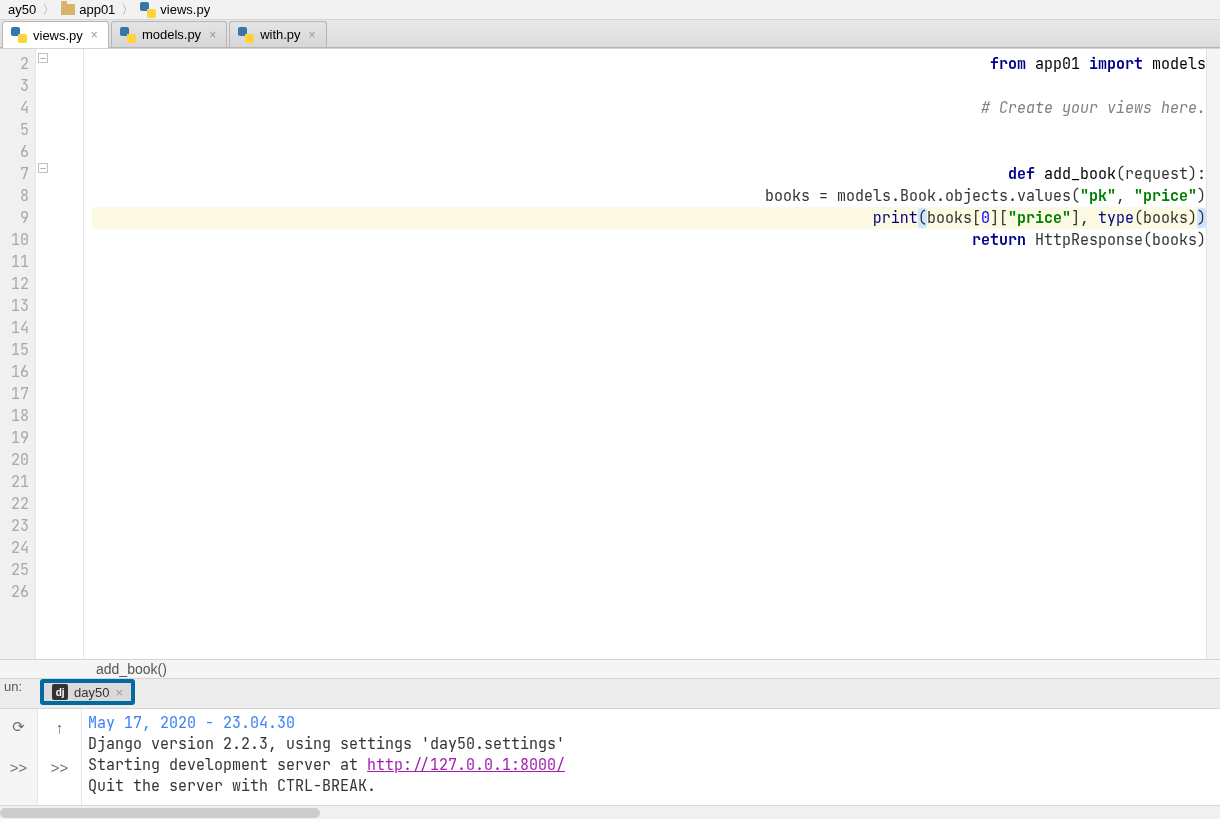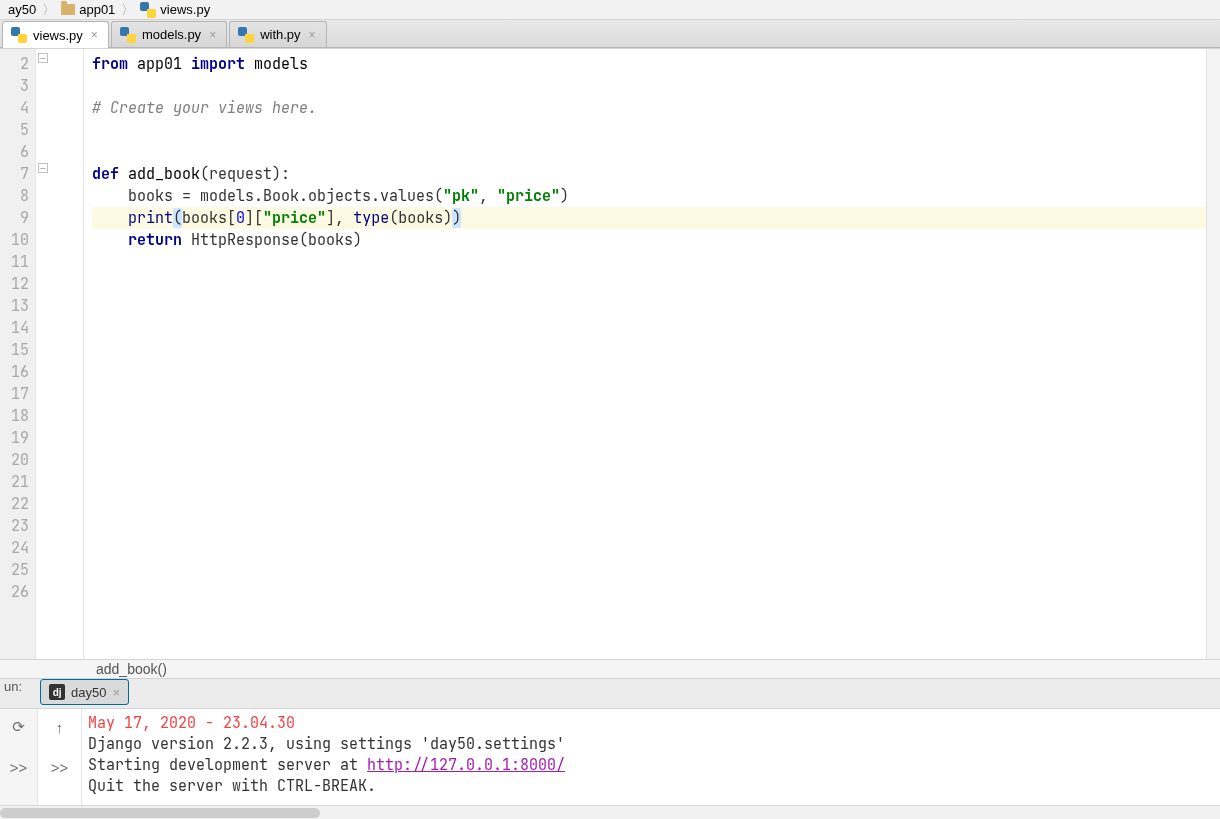--- a/index.html
+++ b/index.html
@@ -17,44 +17,44 @@
   
   .tab-bar { height:28px; background:linear-gradient(#e8e8e8,#dcdcdc); border-bottom:1px solid #b5b5b5; display:flex; align-items:flex-end; padding-left:2px;}
   .tab { height:26px; display:flex; align-items:center; gap:6px; padding:0 8px; background:linear-gradient(#e4e4e4,#d6d6d6); border:1px solid #b5b5b5; border-bottom:none; margin-right:2px; border-radius:3px 3px 0 0; font-size:13px; color:#000; cursor:pointer;}
   .tab.active { background:#fff; height:27px; position:relative; top:1px;}
   .tab .close { color:#999; font-size:12px; padding:0 2px;}
   
   .editor-region { flex:1; display:flex; border-top:1px solid #d4d4d4; overflow:hidden;}
   .gutter { width:36px; background:#f0f0f0; border-right:1px solid #e6e6e6; text-align:right; padding:4px 6px 0 0; font-family:Consolas,"JetBrains Mono",monospace; font-size:15px; line-height:22px; color:#a8a8a8;}
   .fold-strip { width:48px; background:#fff; border-right:1px solid #e6e6e6; padding-top:4px; font-family:Consolas,monospace; font-size:15px; line-height:22px; position:relative;}
   .fold-mark { position:absolute; left:2px; width:10px; height:10px; border:1px solid #c0c0c0; background:#fff; font-size:9px; line-height:8px; text-align:center; color:#888;}
-  .code-area { flex:1; padding:4px 0 0 8px; font-family:Consolas,"JetBrains Mono",monospace; font-size:15px; line-height:22px; white-space:pre; position:relative; overflow:hidden;}
+  .code-area { flex:1; padding:4px 0 0 8px; font-family:Consolas,"JetBrains Mono",monospace; font-size:15px; line-height:22px; white-space:pre; position:relative; overflow:hidden;text-align:right;}
   .code-line { height:22px; }
   .hl-row { background:#fcfae3; }
   .kw { color:#00008b; font-weight:bold;}
   .fn { color:#000; }
   .com { color:#808080; font-style:italic;}
   .str { color:#008000; font-weight:bold;}
   .num { color:#0000ff;}
   .builtin { color:#000080;}
   .paren-hl { background:#cde6ff; border-radius:2px;}
   
   .code-breadcrumb { height:20px; background:#f5f5f5; border-top:1px solid #d4d4d4; border-bottom:1px solid #d4d4d4; display:flex; align-items:center; padding-left:96px; font-size:14px; color:#555;}
   
   .run-header { height:30px; background:#ececec; border-bottom:1px solid #d4d4d4; display:flex; align-items:flex-start; gap:12px; font-size:13px;}
   .run-header .label { padding:0 6px 0 4px; color:#555;}
-  .run-tab { height:26px; background:#dadada; border:1px solid #0369a1; display:flex; align-items:center; gap:6px; padding:0 8px; border-radius:3px;}
+  .run-tab { height:26px; background:#dadada; border:4px solid #0369a1; display:flex; align-items:center; gap:6px; padding:0 8px; border-radius:3px;}
   .dj-icon { width:16px; height:16px; background:#333; color:#fff; font-size:10px; font-weight:bold; display:flex; align-items:center; justify-content:center; border-radius:2px;}
   .run-body { flex:0 0 auto; display:flex; min-height:0;}
   .run-gutter { width:38px; background:#f5f5f5; border-right:1px solid #e6e6e6; display:flex; flex-direction:column; align-items:center; padding-top:8px; gap:20px;}
   .run-gutter2 { width:44px; background:#fff; border-right:1px solid #e6e6e6; display:flex; flex-direction:column; align-items:center; padding-top:8px; gap:20px;}
   .icon-btn { width:20px; height:20px; color:#6e6e6e; display:flex; align-items:center; justify-content:center; font-size:15px; cursor:pointer;}
   .console { flex:1; padding:4px 0 0 6px; font-family:Consolas,"JetBrains Mono",monospace; font-size:15px; line-height:21px; white-space:pre; overflow:hidden; position:relative;}
   .console a { color:#a21caf; text-decoration:underline;}
-  .console .cut { color:#ef4444;}
+  .console .cut { color:#3b82f6;}
   .hscroll { height:14px; background:#f0f0f0; border-top:1px solid #d9d9d9; position:relative;}
   .hscroll .thumb { position:absolute; left:0; top:2px; height:10px; width:320px; background:#cdcdcd; border-radius:5px;}
   .vscroll { width:14px; background:#f4f4f4; border-left:1px solid #e2e2e2;}
 </style>
 </head>
 <body>
 
 <div class="app">
 
   <div class="breadcrumb-bar">

